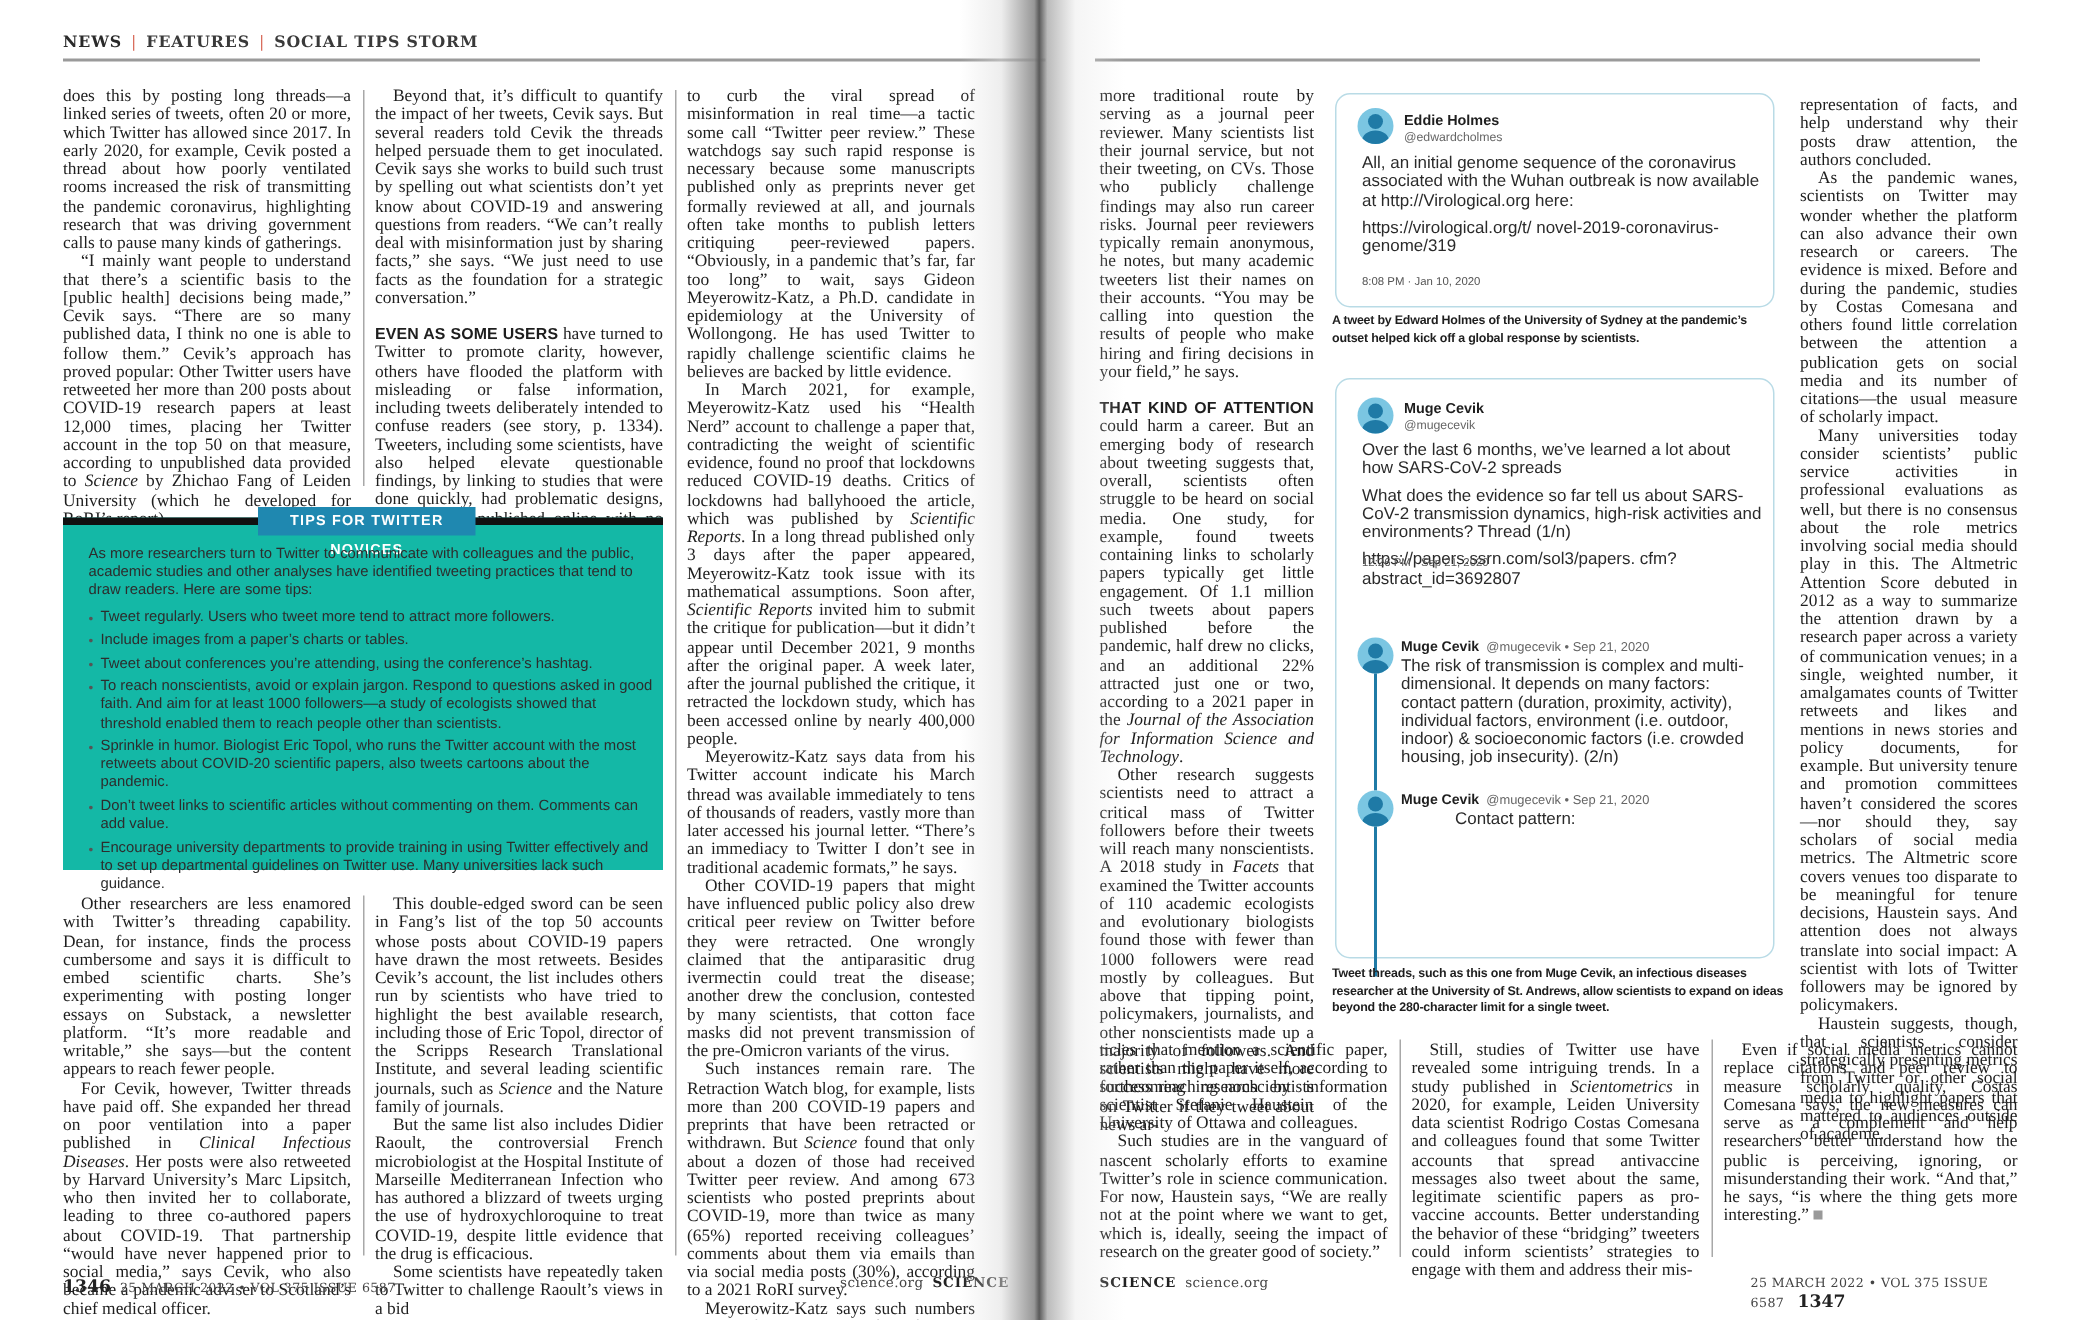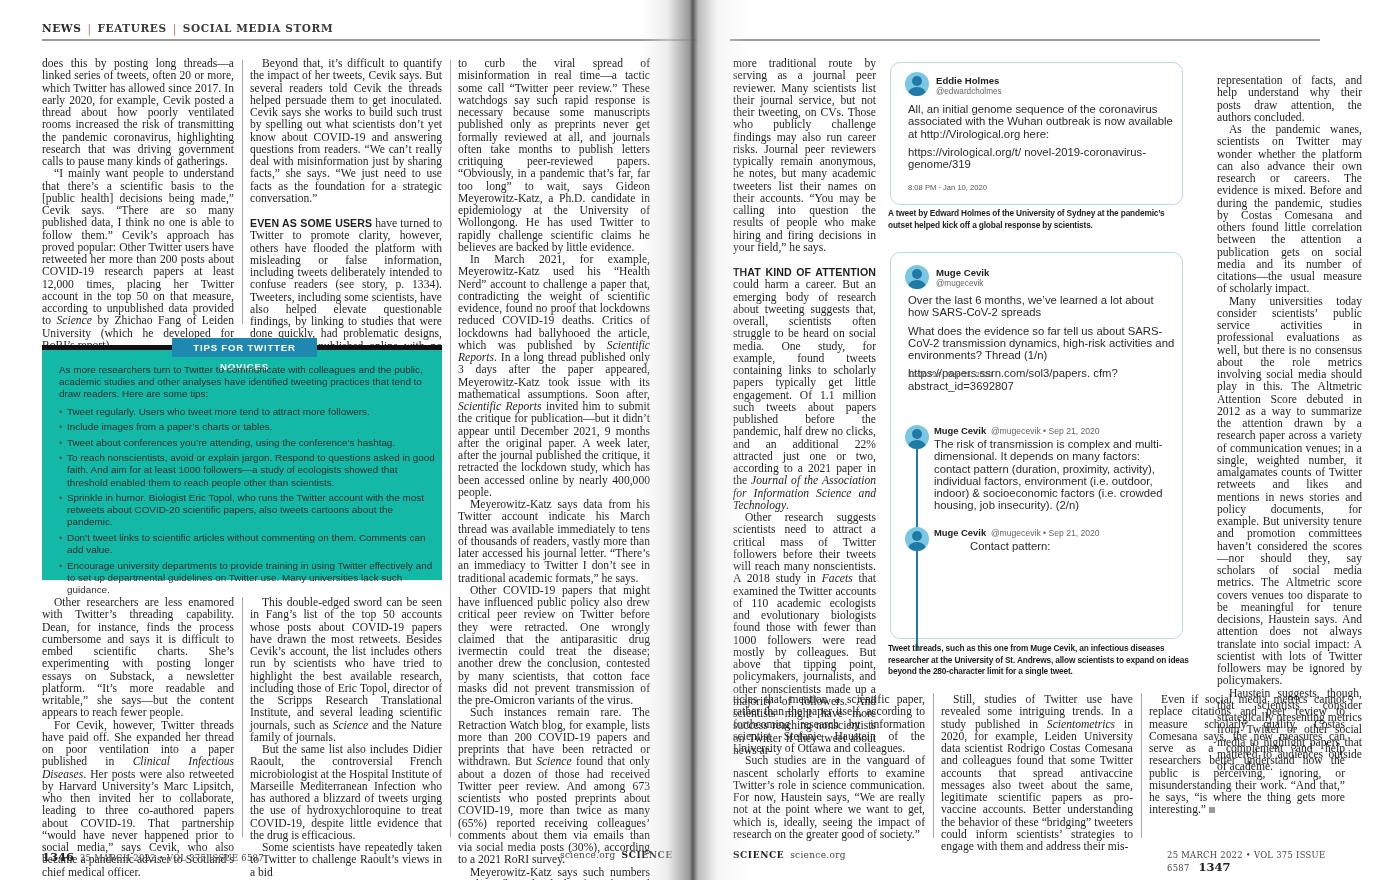--- a/index.html
+++ b/index.html
@@ -60,21 +60,21 @@
   .caption { position: absolute; font-family: "Liberation Sans", "DejaVu Sans", sans-serif; font-size: 8.3px; line-height: 11.7px; color: #1e1e1e; font-weight: bold; letter-spacing: -0.15px; }
   .endmark { display: inline-block; width: 6px; height: 6px; background: #999; margin-left: 3px; vertical-align: 0; }
 </style>
 </head>
 <body>
 
 <div class="spread">
 
   <div class="page page-left">
     <div class="runhead">
-      <span>NEWS</span><span class="sep">|</span><span class="light">FEATURES</span><span class="sep">|</span><span class="light">SOCIAL MEDIA STORM</span>
+      <span>NEWS</span><span class="sep">|</span><span class="light">FEATURES</span><span class="sep">|</span><span class="light">SOCIAL TIPS STORM</span>
     </div>
     <div class="rule-top" style="width:655px;"></div>
 
     <div class="col" style="left:42px; top:58px; width:192px;">
       <p class="noindent">does this by posting long threads—a linked series of tweets, often 20 or more, which Twitter has allowed since 2017. In early 2020, for example, Cevik posted a thread about how poorly ventilated rooms increased the risk of transmitting the pandemic coronavirus, highlighting research that was driving government calls to pause many kinds of gatherings.</p>
       <p><span>“I mainly want people to understand that there’s a scientific basis to the [public health] decisions being made,” Cevik says. “There are so many published data, I think no one is able to follow them.” Cevik’s approach has proved popular: Other Twitter users have retweeted her more than 200 posts about COVID-19 research papers at least 12,000 times, placing her Twitter account in the top 50 on that measure, according to unpublished data provided to </span><i>Science</i><span> by Zhichao Fang of Leiden University (which he developed for RoRI’s report).</span></p>
     </div>
     <div class="vrule" style="left:242px; top:60px; height:264px;"></div>
 
     <div class="col" style="left:250px; top:58px; width:192px;">
@@ -142,21 +142,21 @@
       <p class="noindent">ticles that mention a scientific paper, rather than the paper itself, according to forthcoming research by information scientist Stefanie Haustein of the University of Ottawa and colleagues.</p>
       <p>Such studies are in the vanguard of nascent scholarly efforts to examine Twitter’s role in science communication. For now, Haustein says, “We are really not at the point where we want to get, which is, ideally, seeing the impact of research on the greater good of society.”</p>
     </div>
     <div class="vrule" style="left:233px; top:693px; height:145px;"></div>
 
     <div class="col" style="left:241px; top:694px; width:192px;">
       <p><span>Still, studies of Twitter use have revealed some intriguing trends. In a study published in </span><i>Scientometrics</i><span> in 2020, for example, Leiden University data scientist Rodrigo Costas Comesana and colleagues found that some Twitter accounts that spread antivaccine messages also tweet about the same, legitimate scientific papers as pro-vaccine accounts. Better understanding the behavior of these “bridging” tweeters could inform scientists’ strategies to engage with them and address their mis-</span></p>
     </div>
     <div class="vrule" style="left:441px; top:693px; height:145px;"></div>
 
-    <div class="col" style="left:500px; top:75px; width:145px;margin-left:17px;">
+    <div class="col" style="left:500px; top:64px; width:145px;">
       <p class="noindent">representation of facts, and help understand why their posts draw attention, the authors concluded.</p>
       <p>As the pandemic wanes, scientists on Twitter may wonder whether the platform can also advance their own research or careers. The evidence is mixed. Before and during the pandemic, studies by Costas Comesana and others found little correlation between the attention a publication gets on social media and its number of citations—the usual measure of scholarly impact.</p>
       <p>Many universities today consider scientists’ public service activities in professional evaluations as well, but there is no consensus about the role metrics involving social media should play in this. The Altmetric Attention Score debuted in 2012 as a way to summarize the attention drawn by a research paper across a variety of communication venues; in a single, weighted number, it amalgamates counts of Twitter retweets and likes and mentions in news stories and policy documents, for example. But university tenure and promotion committees haven’t considered the scores—nor should they, say scholars of social media metrics. The Altmetric score covers venues too disparate to be meaningful for tenure decisions, Haustein says. And attention does not always translate into social impact: A scientist with lots of Twitter followers may be ignored by policymakers.</p>
       <p>Haustein suggests, though, that scientists consider strategically presenting metrics from Twitter or other social media to highlight papers that mattered to audiences outside of academe.</p>
     </div>
     <div class="col" style="left:449px; top:694px; width:196px;">
       <p><span>Even if social media metrics cannot replace citations and peer review to measure scholarly quality, Costas Comesana says, the new measures can serve as a complement and help researchers better understand how the public is perceiving, ignoring, or misunderstanding their work. “And that,” he says, “is where the thing gets more interesting.”</span><span class="endmark"></span></p>
     </div>
 
     <div class="tweet-card" style="left:190px; top:62px; width:293px; height:143px;">

